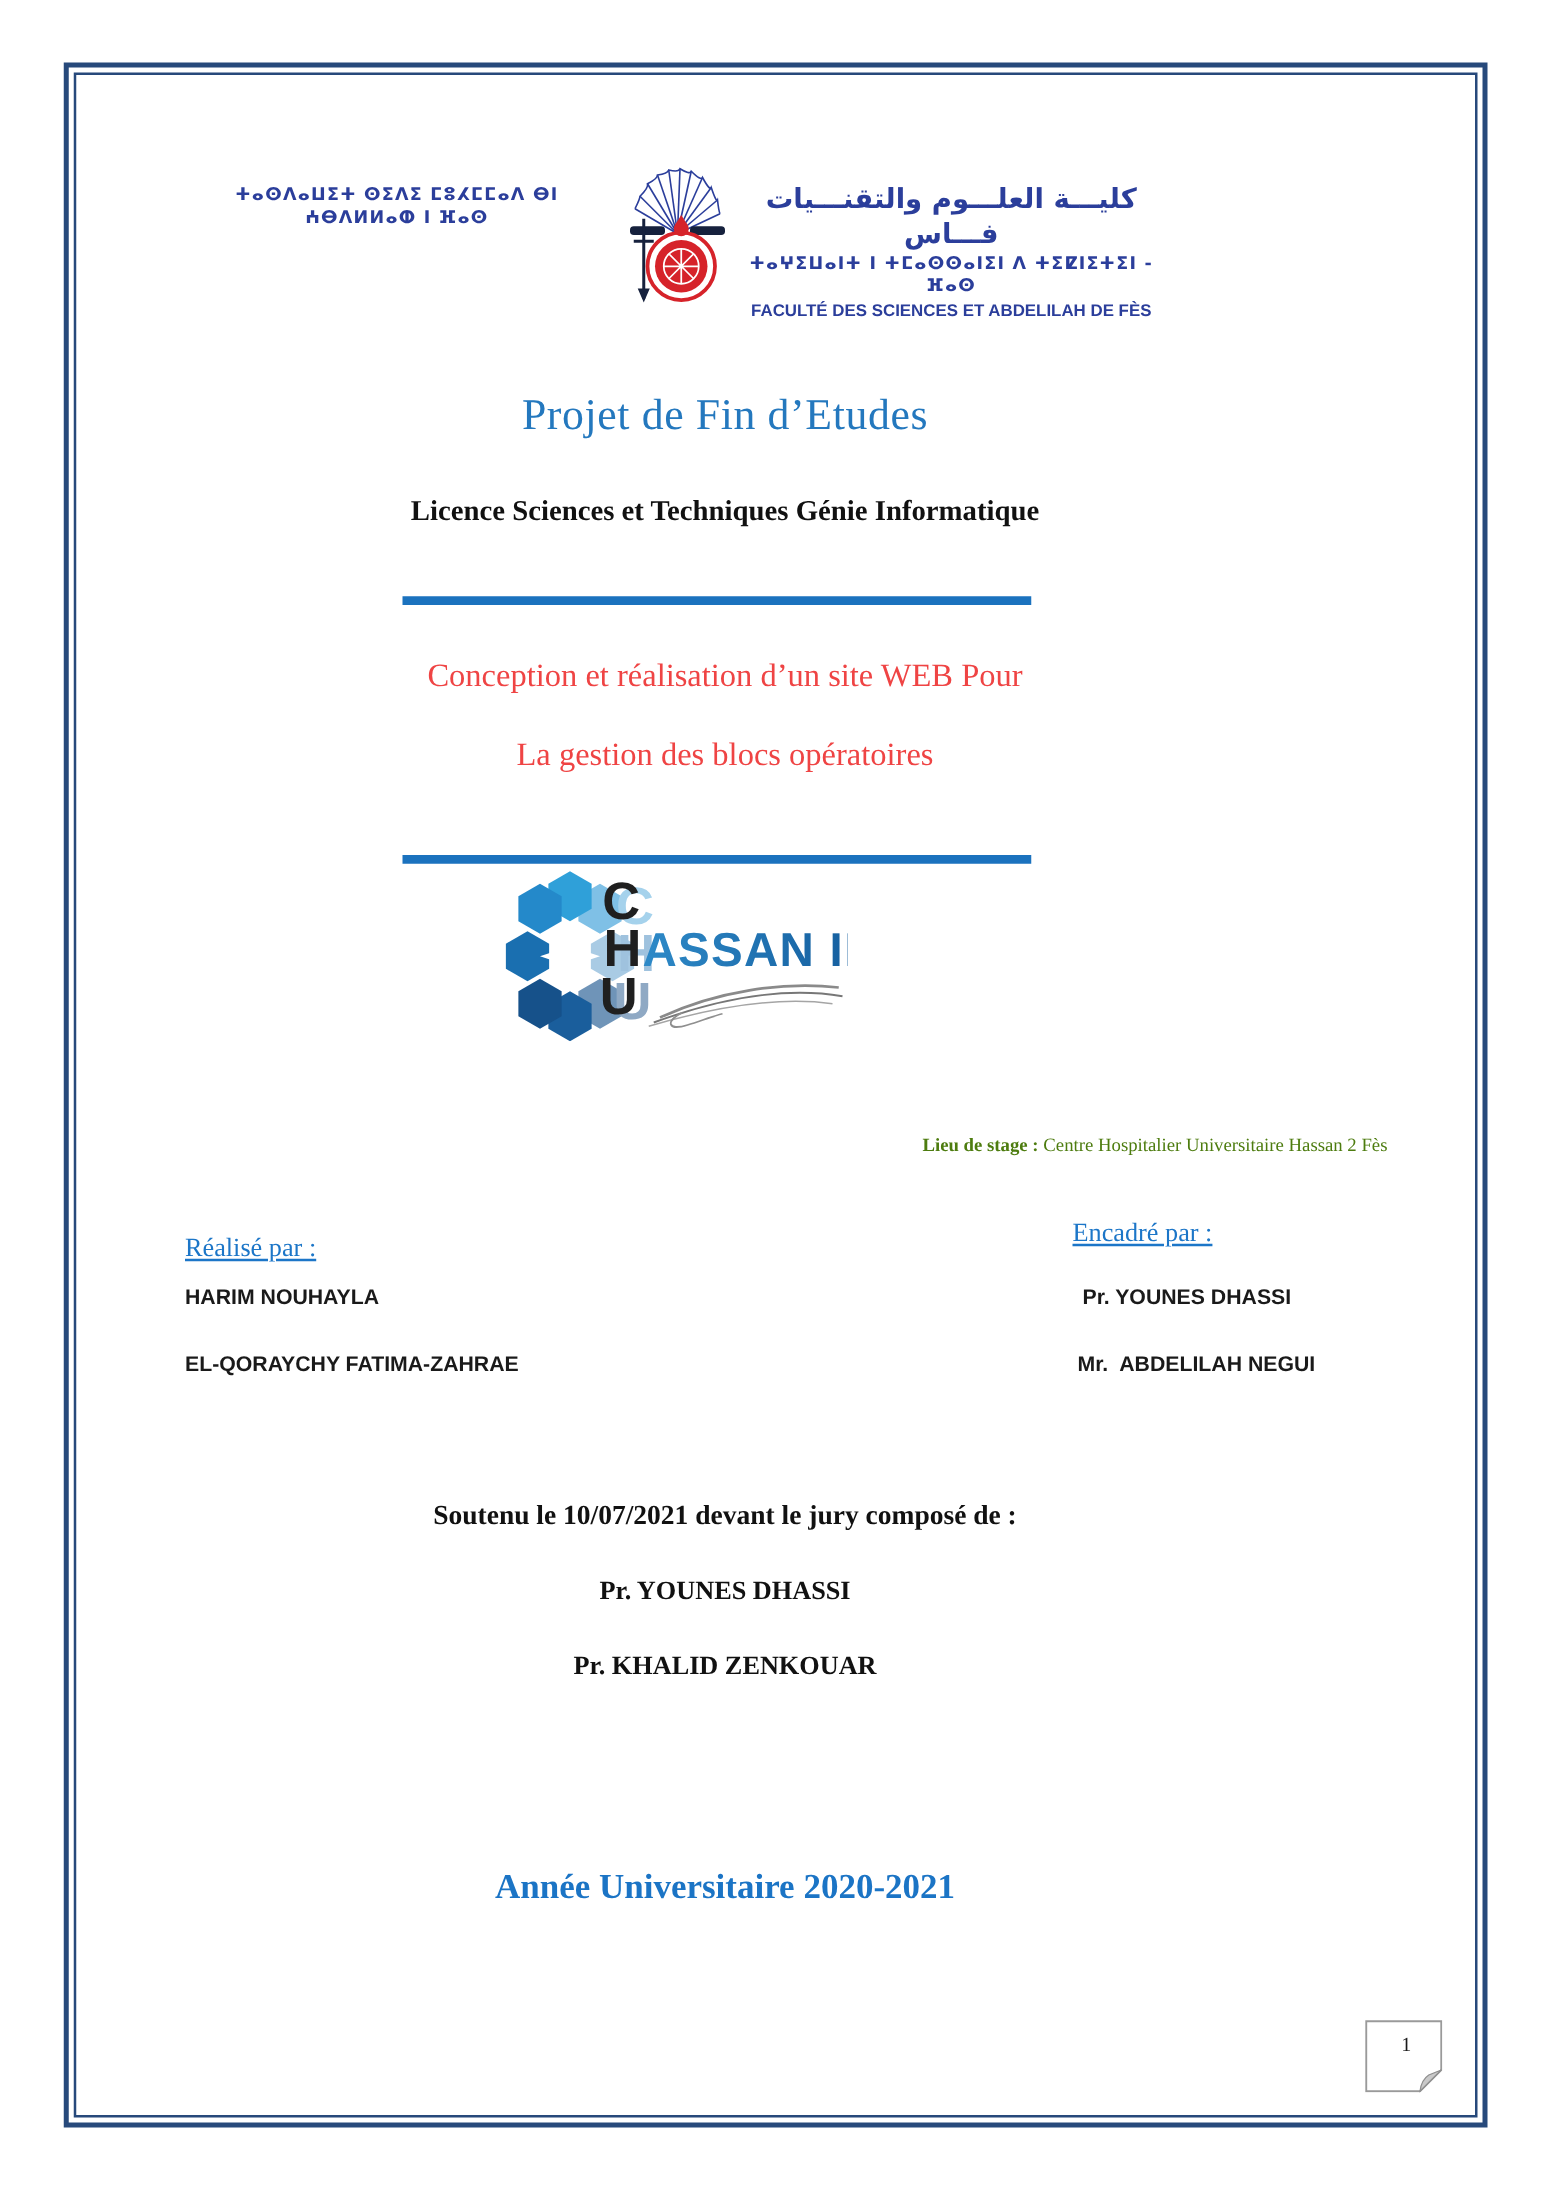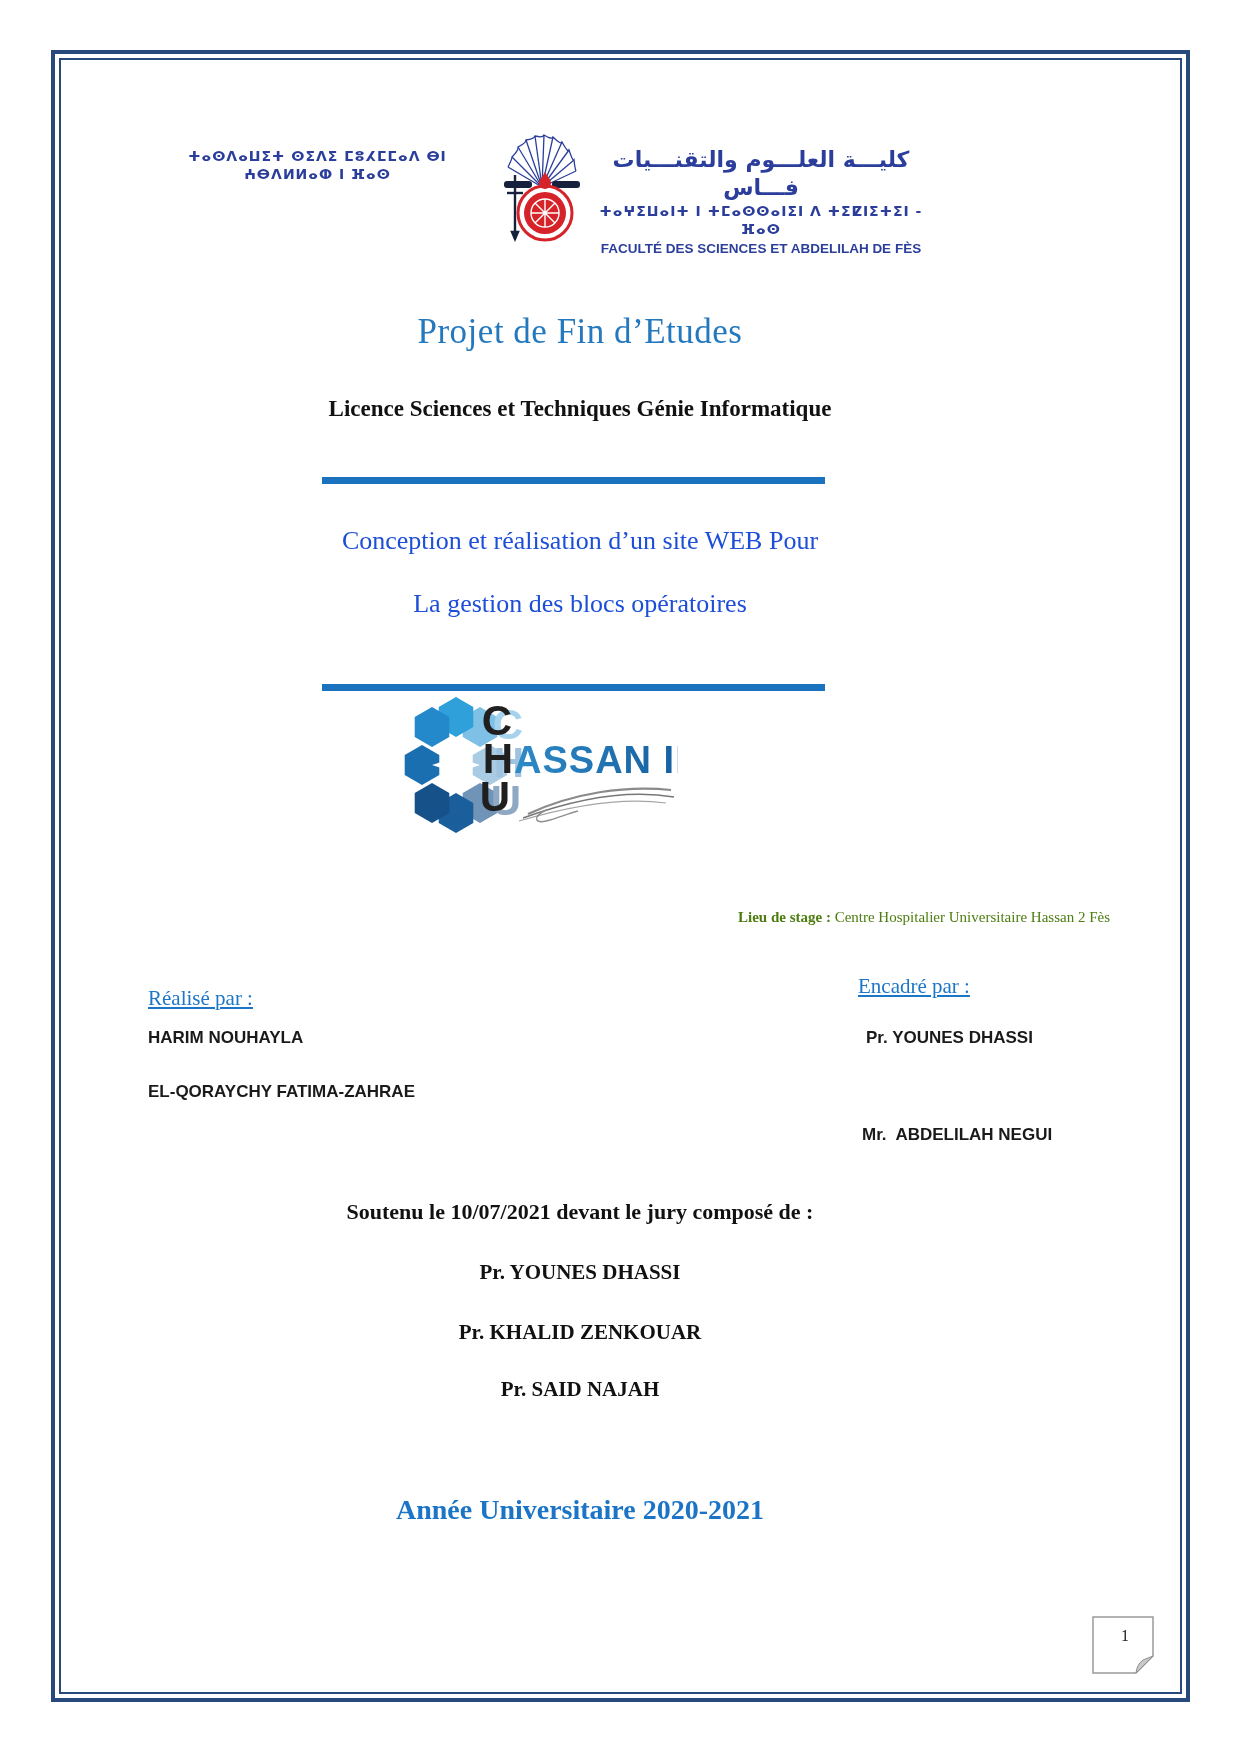--- a/index.html
+++ b/index.html
@@ -21,37 +21,37 @@
   .hdr-latin{font-family:"Liberation Sans", sans-serif;font-size:13.5px;font-weight:bold;margin-top:3px;letter-spacing:0px;}
   .emblem{left:502px;top:131px;width:80px;height:120px;}
 
   .center-col{left:130px;width:900px;text-align:center;}
 
   .main-title{top:312px;font-size:35px;color:#2478BE;font-weight:normal;letter-spacing:0.5px;}
   .program{top:396px;font-size:23px;color:#111111;font-weight:bold;text-align:center;}
   .rule{height:7px;background:#1B72BE;left:322px;width:503px;}
   .rule1{top:477px;}
   .rule2{top:684px;}
-  .subject{color:#1d4ed8;font-size:26px;}
+  .subject{color:#ef4444;font-size:26px;}
   .subject1{top:526px;}
   .subject2{top:589px;}
 
   .chu-logo{left:378px;top:693px;width:300px;height:140px;}
 
   .stage-line{top:909px;left:130px;width:980px;text-align:right;font-size:15px;color:#4d7c0f;}
   .stage-label{font-weight:bold;}
 
   .col-heading{font-size:21px;color:#1C76C8;text-decoration:underline;}
   .heading-left{top:974px;left:148px;margin-top:12px;}
   .heading-right{top:974px;left:858px;}
   .person{font-family:"Liberation Sans", sans-serif;font-weight:bold;font-size:17px;color:#1a1a1a;white-space:pre-wrap;}
   .author1{top:1028px;left:148px;}
   .author2{top:1082px;left:148px;}
   .sup1{top:1028px;left:866px;}
-  .sup2{top:1125px;left:862px;}
+  .sup2{top:1082px;left:862px;}
 
   .defense-intro{top:1199px;font-size:22px;font-weight:bold;color:#111111;}
   .jury{font-size:21px;font-weight:bold;color:#111111;}
   .jury1{top:1260px;}
   .jury2{top:1320px;}
   .jury3{top:1377px;}
 
   .year{top:1494px;font-size:28px;font-weight:bold;color:#1B74C5;}
 
   .page-icon{left:1092px;top:1616px;width:62px;height:58px;}
@@ -172,21 +172,20 @@
   <div class="abs col-heading heading-right">Encadré par : </div>
 
   <div class="abs person author1">HARIM NOUHAYLA</div>
   <div class="abs person author2">EL-QORAYCHY FATIMA-ZAHRAE</div>
   <div class="abs person sup1">Pr. YOUNES DHASSI</div>
   <div class="abs person sup2">Mr.  ABDELILAH NEGUI</div>
 
   <div class="abs center-col defense-intro">Soutenu le 10/07/2021 devant le jury composé de :</div>
   <div class="abs center-col jury jury1">Pr. YOUNES DHASSI</div>
   <div class="abs center-col jury jury2">Pr. KHALID ZENKOUAR</div>
-  <div class="abs center-col jury jury3">Pr. SAID NAJAH</div>
 
   <div class="abs center-col year">Année Universitaire 2020-2021</div>
 
   <svg class="abs page-icon" viewBox="0 0 62 58">
     <path d="M1 1 H61 V40 L44 57 H1 Z" fill="#ffffff" stroke="#9a9a9a" stroke-width="1.5"></path>
     <path d="M44 57 L61 40 L51 44 Q45 48 44 57 Z" fill="#c9c9c9" stroke="#8f8f8f" stroke-width="1"></path>
     <text x="33" y="25" font-family="Liberation Serif, serif" font-size="16" fill="#1a1a1a" text-anchor="middle">1</text>
   </svg>
 
 </div>

